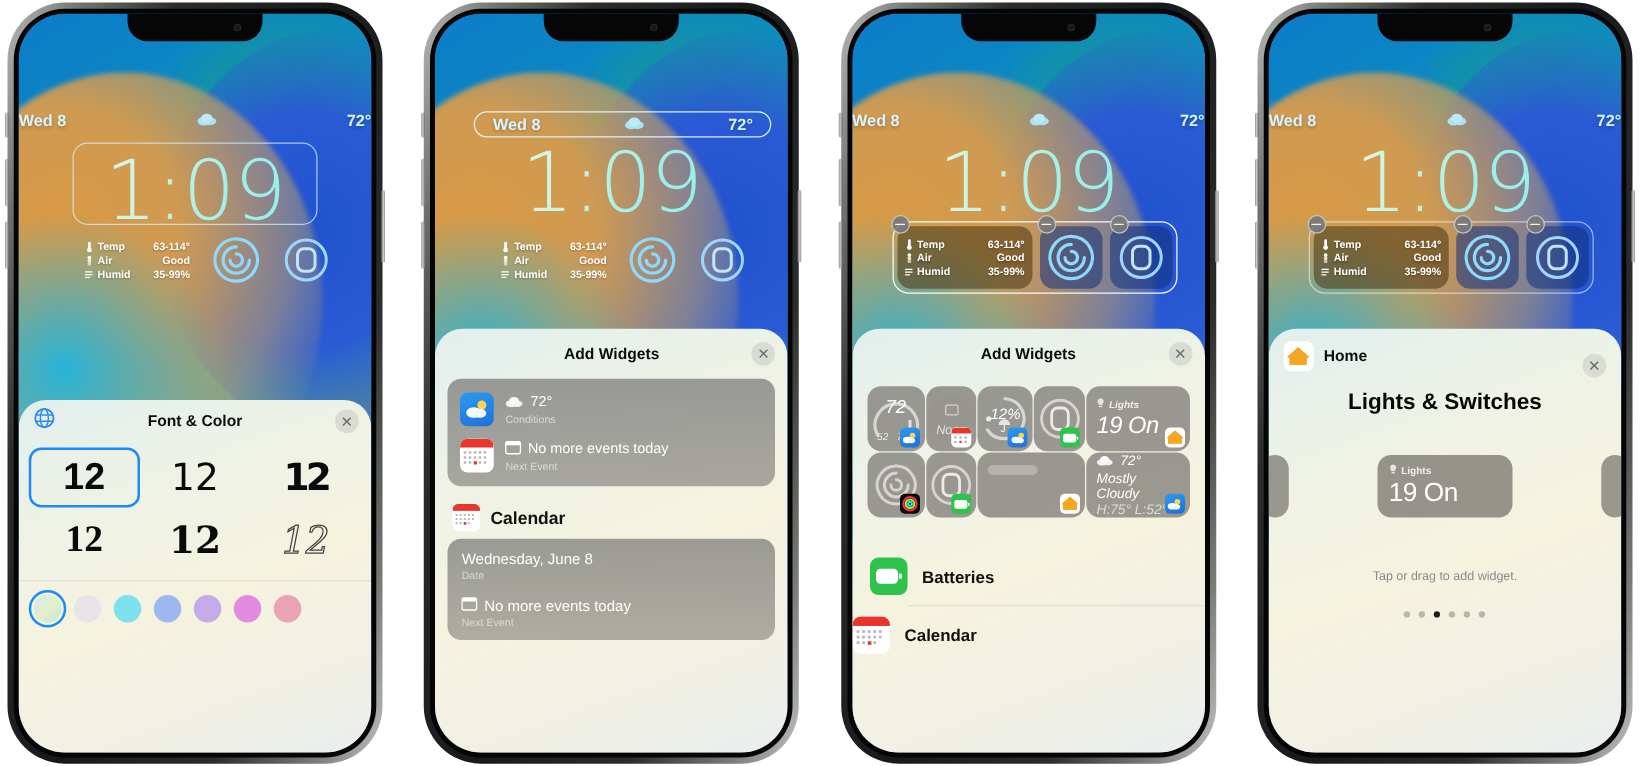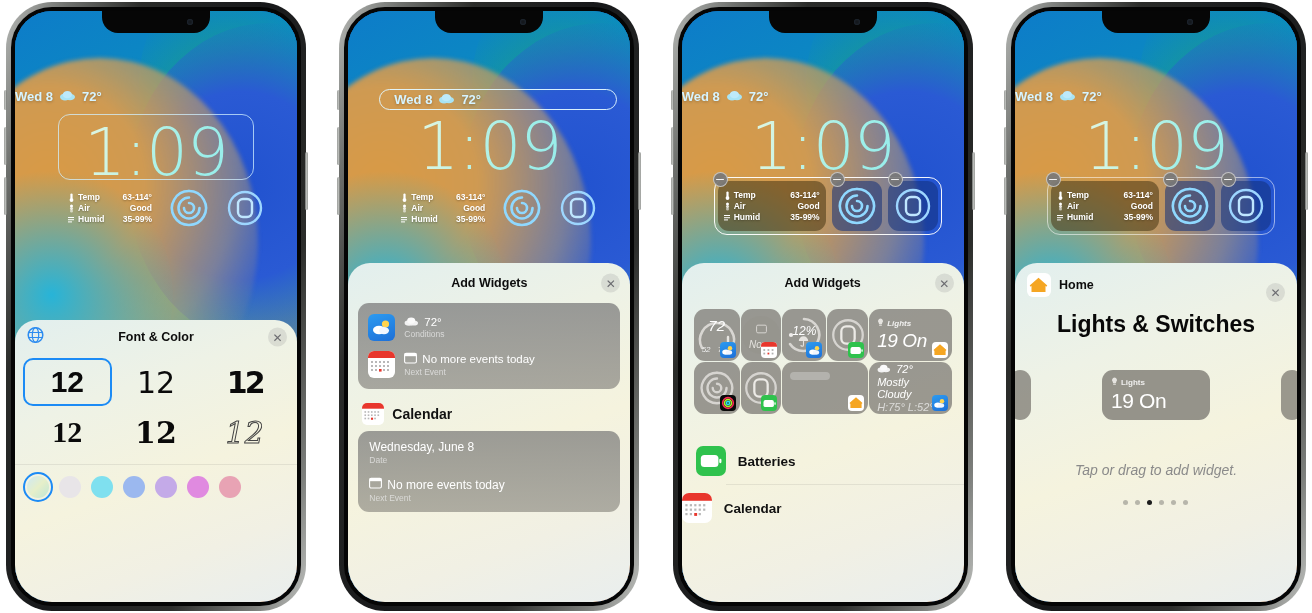--- a/index.html
+++ b/index.html
@@ -92,21 +92,21 @@
     border-radius:50%;
     background: radial-gradient(circle at 50% 50%, #27b4d8 0%, rgba(39,180,216,0) 70%); }
   .wp-green { position:absolute; right:-6%; top:-6%; width:62%; height:36%;
     border-radius:50%;
     background: radial-gradient(circle at 50% 60%, #1e9e84 0%, rgba(30,158,132,0) 70%); }
 
   
   .lock-content { position: absolute; inset: 0; z-index: 10; }
   .ls-date-row {
     position: absolute; left: 0; right: 0;
-    display: flex; align-items: center; justify-content: flex-start; gap: 6px;
+    display: flex; align-items: center; justify-content: space-between; gap: 6px;
     color: #d7f4ff;
     font-size: 13px; font-weight: 600;
     text-shadow: 0 1px 3px rgba(0,0,0,.25);
   }
   .ls-date-row .cloud-ic { display:inline-block; }
   .ls-date-pill {
     border: 1.4px solid rgba(226,248,255,.95);
     border-radius: 14px;
     padding: 2px 14px;
     width: 238px;
@@ -287,38 +287,38 @@
   .app-row { display: flex; align-items: center; gap: 12px; padding: 8px 14px; }
   .app-row + .app-row { border-top: 1px solid rgba(0,0,0,.07); margin-left: 44px; padding-left: 0; }
   .app-row + .app-row .app-ic { margin-left: -44px; }
   .app-name { font-size: 13.5px; font-weight: 700; color: #111; }
   .app-ic { width: 30px; height: 30px; border-radius: 7px; flex:0 0 auto;
     display:flex; align-items:center; justify-content:center; overflow:hidden; }
 
   
   .home-head { display:flex; align-items:center; gap:8px; padding: 10px 12px 4px; position:relative; }
   .home-head .hn { font-size: 12.5px; font-weight: 700; color:#0d0d0d; }
-  .detail-title { text-align:center; font-size: 23px; font-weight: 700; color:#080808; margin-top: 10px; }
+  .detail-title { text-align:center; font-size: 18px; font-weight: 700; color:#080808; margin-top: 10px; }
   .detail-sub { text-align:center; font-size: 11px; color:#707070; margin-top: 2px; }
   .carousel { position: relative; margin-top: 32px; height: 50px; }
   .car-center {
     position:absolute; left:50%; transform:translateX(-50%);
     width: 108px; height: 50px; border-radius: 11px;
     background: rgba(128,126,118,.82);
     padding: 7px 9px;
     display:flex; flex-direction:column; justify-content:center;
   }
   .car-center .ch { font-size:8px; font-weight:700; color: rgba(255,255,255,.85);
     display:flex; align-items:center; gap:3px; }
   .car-center .cv { font-size:21px; color:#fff; margin-top:1px; letter-spacing:-.4px; }
   .car-side { position:absolute; top:0; width: 22px; height: 50px;
     border-radius: 11px; background: rgba(128,126,118,.78); }
   .car-side.l { left: -6px; }
   .car-side.r { right: -6px; }
-  .hint { text-align:center; font-size: 14px; color:#8a8a8a; margin-top: 42px; font-style: italic; }
+  .hint { text-align:center; font-size: 10px; color:#8a8a8a; margin-top: 42px; }
   .dots { display:flex; align-items:center; justify-content:center; gap:7px; margin-top: 22px; }
   .dot { width: 5px; height: 5px; border-radius:50%; background: rgba(60,60,60,.33); }
   .dot.on { background: #1c1c1c; }
 </style>
 </head>
 <body>
 
 <div class="stage">
 
   <div class="device">

